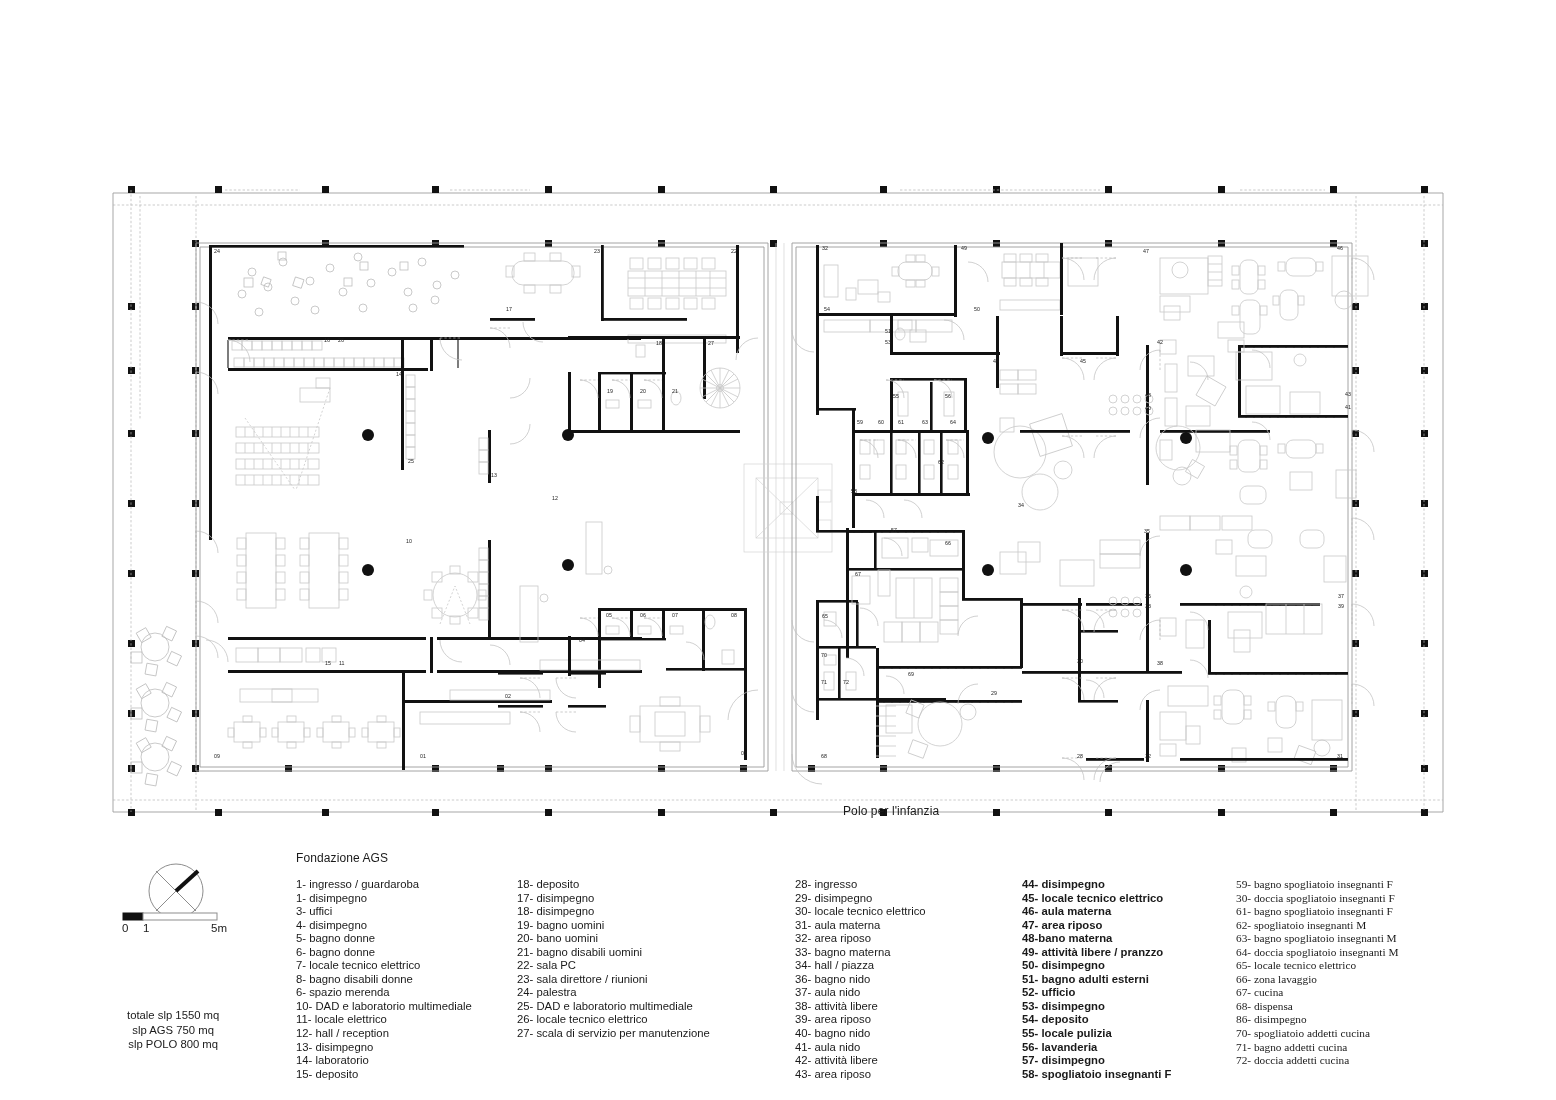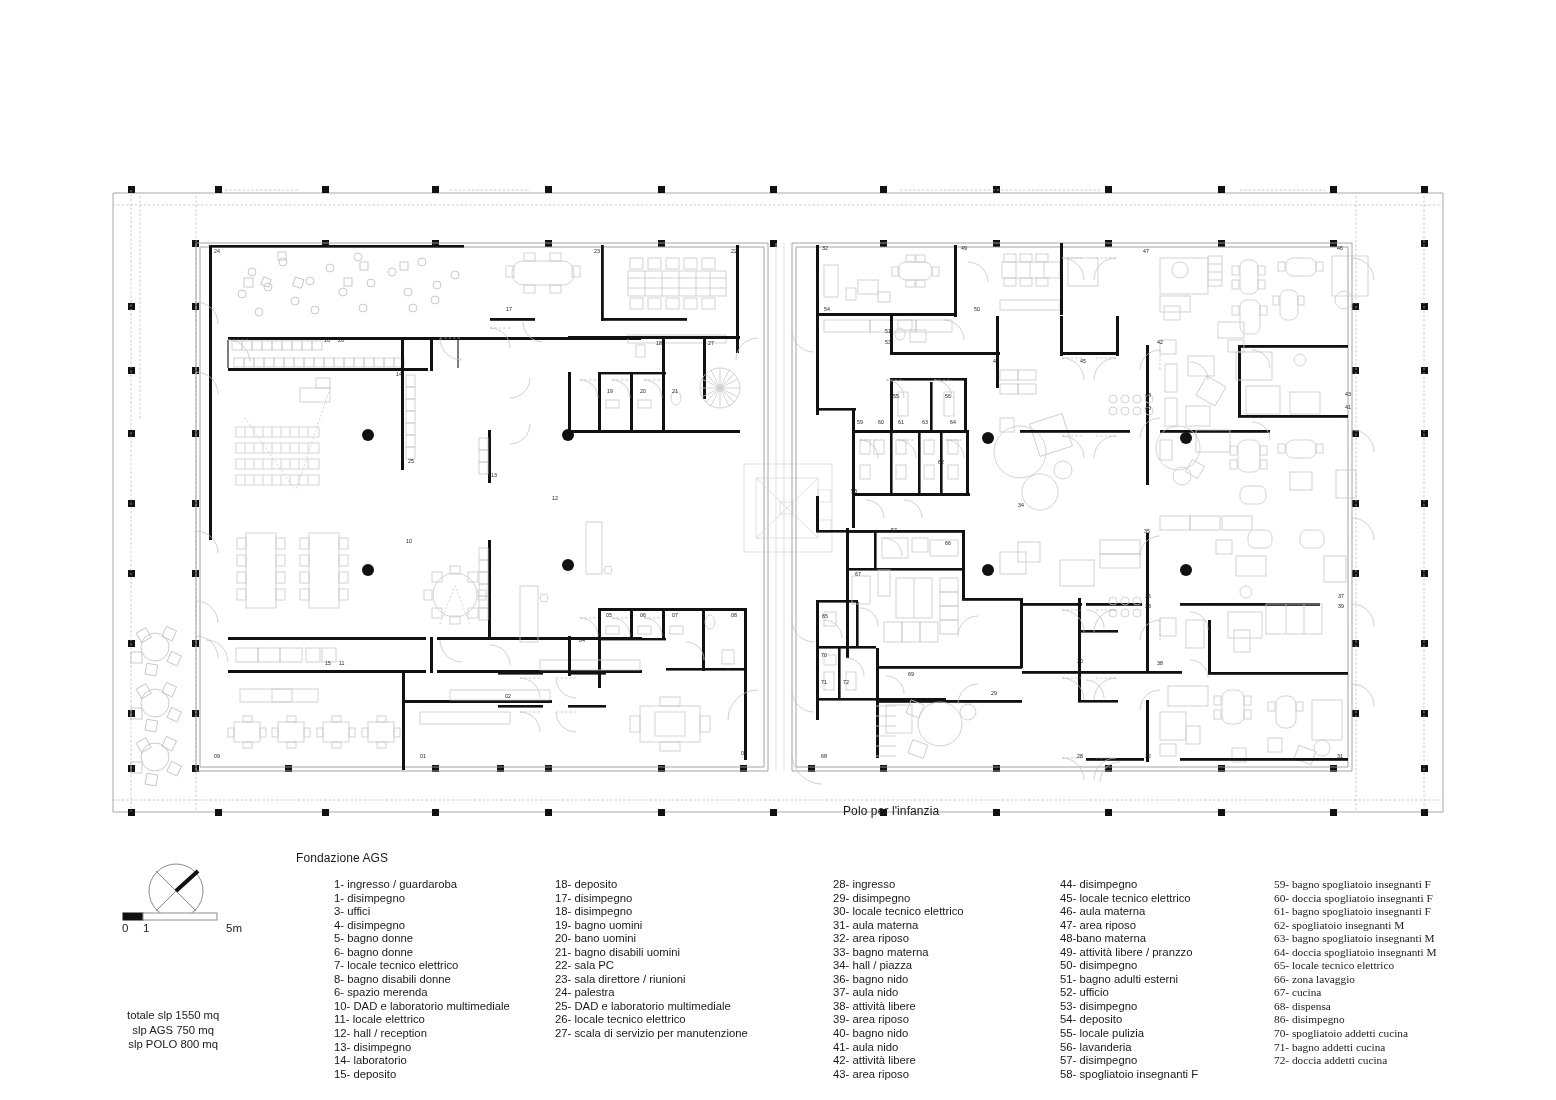--- a/index.html
+++ b/index.html
@@ -37,21 +37,20 @@
     position: absolute;
     font-size: 12px;
     letter-spacing: .1px;
     white-space: nowrap;
   }
   .leg-col {
     position: absolute;
     font-size: 11.3px;
     line-height: 13.55px;
     white-space: nowrap;
-    margin-left: 38px;
   }
   .leg-col div { white-space: nowrap; }
 
   .area-note {
     position: absolute;
     font-size: 11.3px;
     line-height: 14.6px;
     white-space: nowrap;
     text-align: center;
   }
@@ -1155,21 +1154,21 @@
     <path d="M16 16 L56 56 M56 16 L16 56" stroke="#8d8d8d" stroke-width="1" fill="none"></path>
     <path d="M36 36 L58 16" stroke="#111" stroke-width="4" stroke-linecap="butt"></path>
   </svg>
 
   <svg class="scalebar" style="left:122px; top:912px;" width="96" height="12">
     <rect x="1" y="1" width="20" height="7" fill="#111" stroke="#111" stroke-width="1"></rect>
     <rect x="21" y="1" width="74" height="7" fill="#fff" stroke="#8d8d8d" stroke-width="1"></rect>
   </svg>
   <div class="scale-lbl" style="left:122px; top:922px;">0</div>
   <div class="scale-lbl" style="left:143px; top:922px;">1</div>
-  <div class="scale-lbl" style="left:226px; top:922px;text-align:center;">5m</div>
+  <div class="scale-lbl" style="left:211px; top:922px;text-align:center;">5m</div>
 
   <div class="area-note" style="left:127px; top:1008px;">
     <div>totale slp 1550 mq</div>
     <div>slp AGS 750 mq</div>
     <div>slp POLO 800 mq</div>
   </div>
 
   <div class="leg-head" style="left:296px; top:851px;">Fondazione AGS</div>
   <div class="leg-head" style="left:795px; top:804px;margin-left:48px;">Polo per l'infanzia</div>
 
@@ -1214,40 +1213,40 @@
       <div>34- hall / piazza</div>
       <div>36- bagno nido</div>
       <div>37- aula nido</div>
       <div>38- attività libere</div>
       <div>39- area riposo</div>
       <div>40- bagno nido</div>
       <div>41- aula nido</div>
       <div>42- attività libere</div>
       <div>43- area riposo</div>
     </div>
-  <div class="leg-col" id="leg-col4" style="left:1022px; top:878px;">
+  <div class="leg-col" id="leg-col4" style="left:1022px; top:878px;font-weight:bold;">
       <div>44- disimpegno</div>
       <div>45- locale tecnico elettrico</div>
       <div>46- aula materna</div>
       <div>47- area riposo</div>
       <div>48-bano materna</div>
       <div>49- attività libere / pranzzo</div>
       <div>50- disimpegno</div>
       <div>51- bagno adulti esterni</div>
       <div>52- ufficio</div>
       <div>53- disimpegno</div>
       <div>54- deposito</div>
       <div>55- locale pulizia</div>
       <div>56- lavanderia</div>
       <div>57- disimpegno</div>
       <div>58- spogliatoio insegnanti F</div>
     </div>
   <div class="leg-col" id="leg-col5" style="left:1236px; top:878px;font-family:Liberation Serif, serif;">
       <div>59- bagno spogliatoio insegnanti F</div>
-      <div>60- doccia spogliatoio insegnanti F</div>
+      <div>30- doccia spogliatoio insegnanti F</div>
       <div>61- bagno spogliatoio insegnanti F</div>
       <div>62- spogliatoio insegnanti M</div>
       <div>63- bagno spogliatoio insegnanti M</div>
       <div>64- doccia spogliatoio insegnanti M</div>
       <div>65- locale tecnico elettrico</div>
       <div>66- zona lavaggio</div>
       <div>67- cucina</div>
       <div>68- dispensa</div>
       <div>86- disimpegno</div>
       <div>70- spogliatoio addetti cucina</div>

